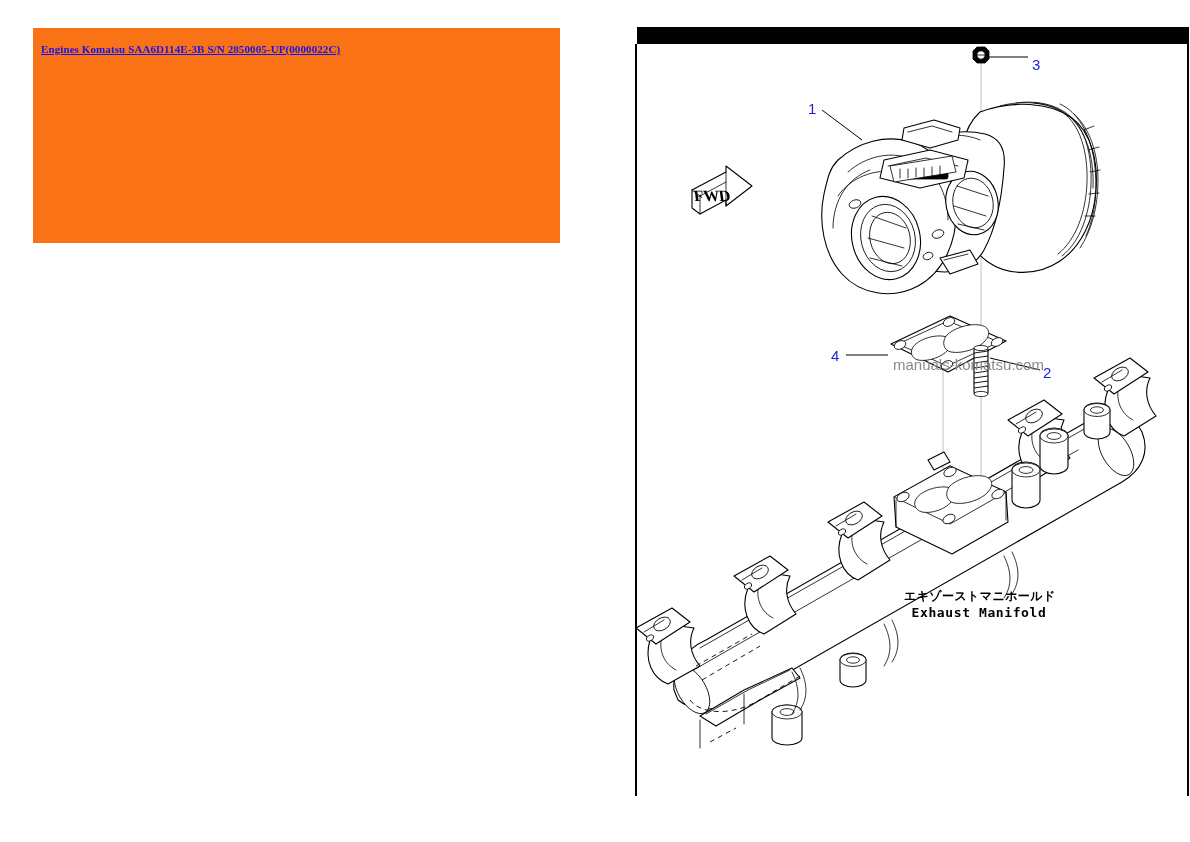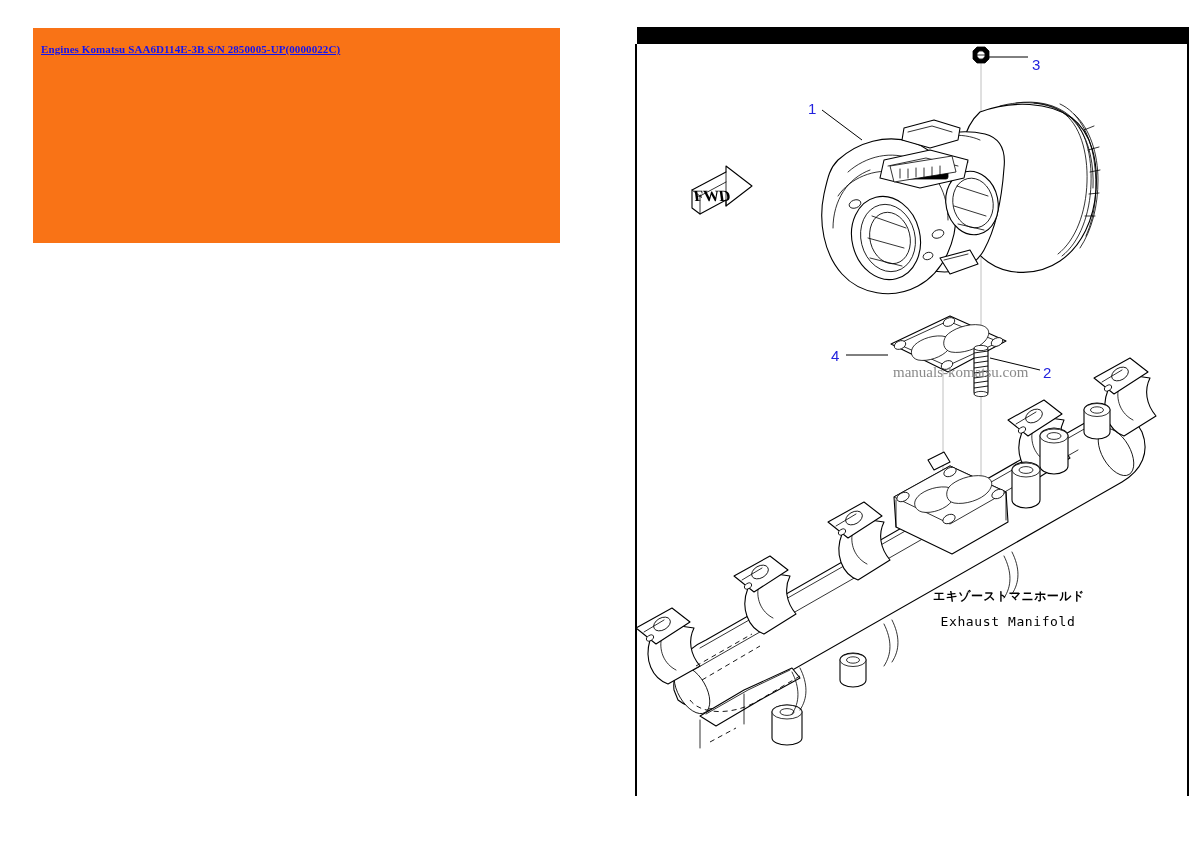--- a/index.html
+++ b/index.html
@@ -88,49 +88,49 @@
     user-select: none;
   }
   #callout-1 { left: 808px; top: 101px; }
   #callout-2 { left: 1043px; top: 365px; }
   #callout-3 { left: 1032px; top: 57px; }
   #callout-4 { left: 831px; top: 348px; }
 
   
   #part-label-block {
     position: absolute;
-    left: 933px;
+    left: 904px;
     top: 588px;
     text-align: center;
     width: 150px;
   }
   #label-jp {
     font-family: "DejaVu Sans", sans-serif;
     font-size: 12px;
     font-weight: bold;
     color: #000;
     letter-spacing: 0.4px;
     white-space: nowrap;
   }
   #label-en {
     font-family: "DejaVu Sans Mono", monospace;
     font-size: 13px;
-    font-weight: normal;
+    font-weight: bold;
     color: #000;
     letter-spacing: 0.6px;
-    margin-top: 9px;
+    margin-top: 0;
     white-space: nowrap;
   }
 
   
   #watermark {
     position: absolute;
     left: 893px;
-    top: 364px;
-    font-family: Liberation Serif, serif;
+    top: 356px;
+    font-family: Liberation Sans, sans-serif;
     font-size: 15px;
     color: #8a8a8a;
     white-space: nowrap;
     user-select: none;
   }
 
   
   #fwd-marker {
     position: absolute;
     left: 686px;

